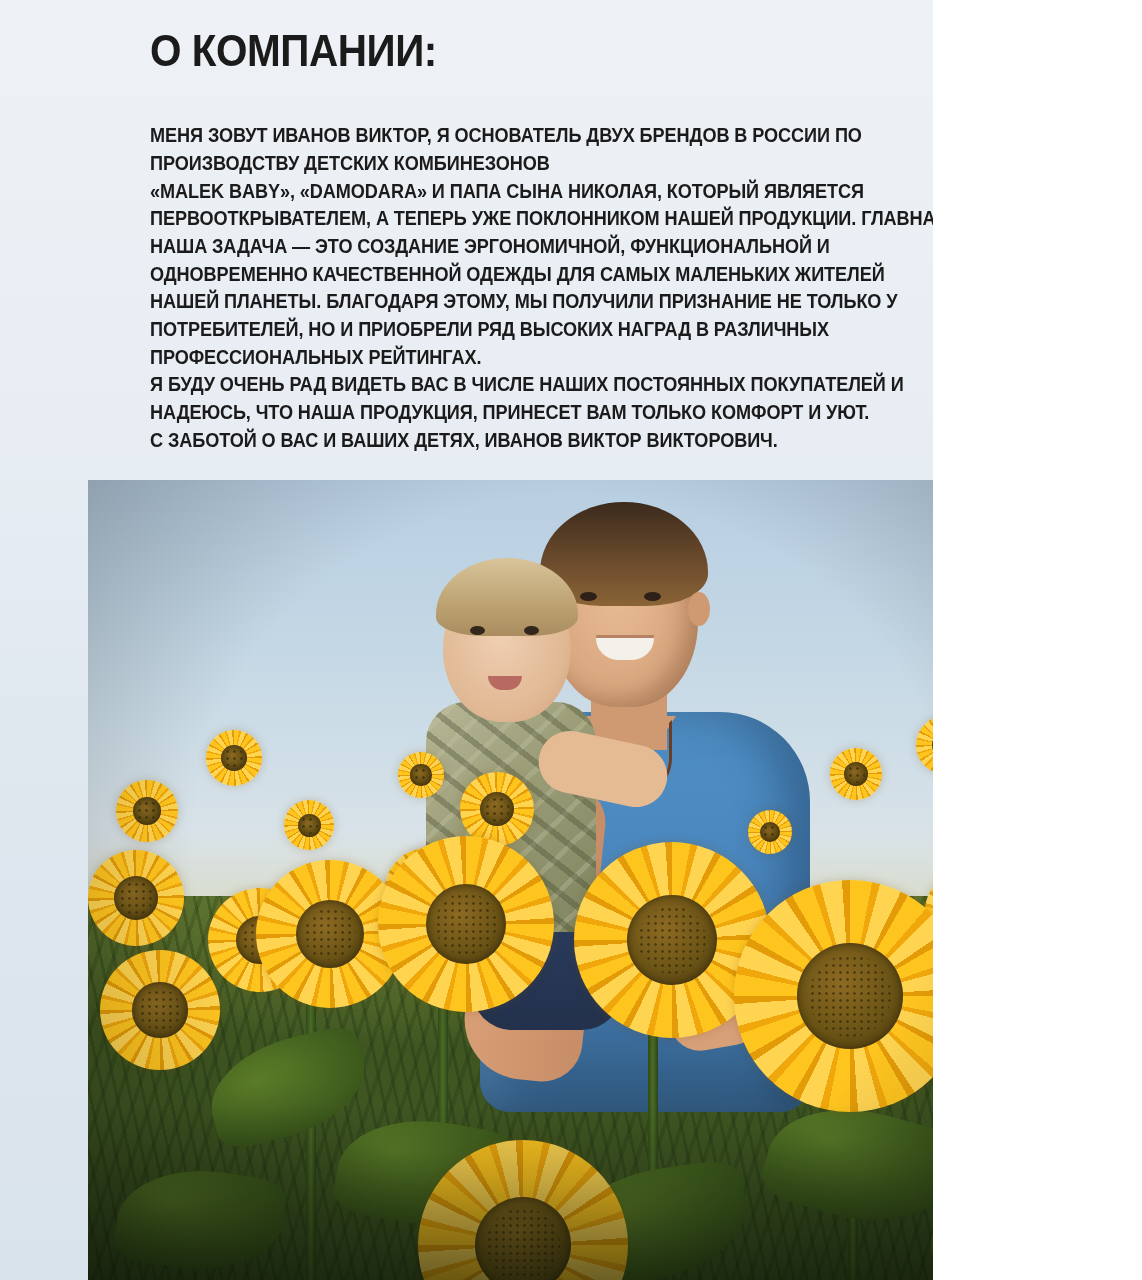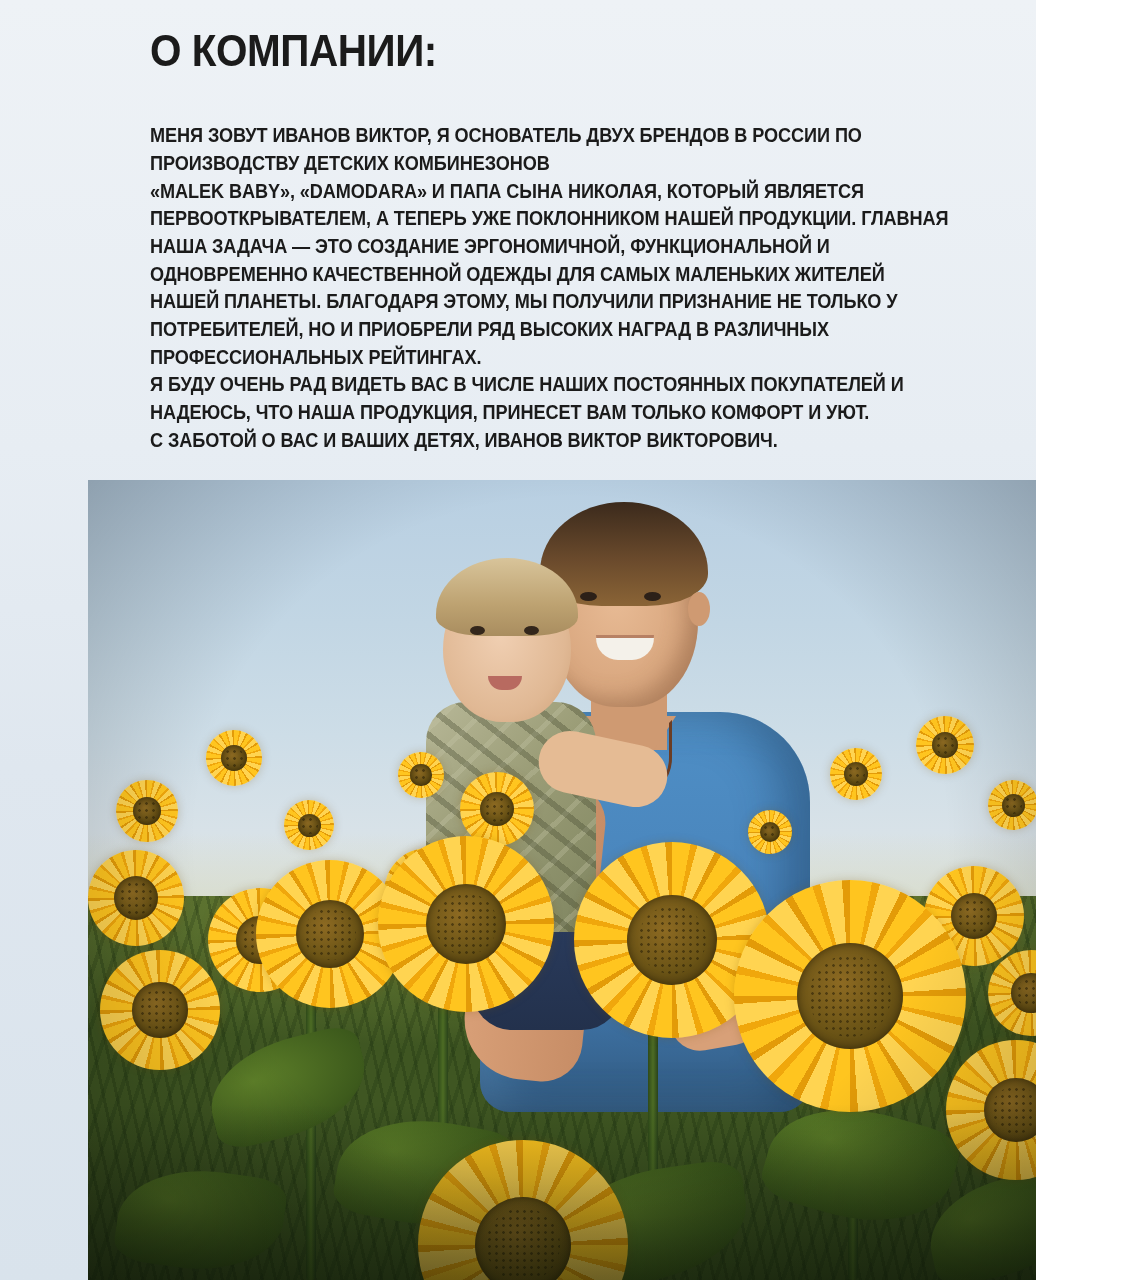--- a/index.html
+++ b/index.html
@@ -5,24 +5,25 @@
   html, body {
     margin: 0;
     padding: 0;
     background: #ffffff;
   }
   body {
     font-family: "Liberation Sans", sans-serif;
   }
   .page {
     position: relative;
-    width: 1036px;
+    width: 920px;
     height: 1280px;
     overflow: hidden;
     background: linear-gradient(to bottom, #eef2f6 0%, #e7edf3 35%, #dfe7ef 60%, #d9e3ec 100%);
+    padding-left: 13px;
   }
 
   
   .text-block {
     position: absolute;
     left: 150px;
     top: 28px;
     width: 860px;
     z-index: 5;
   }

